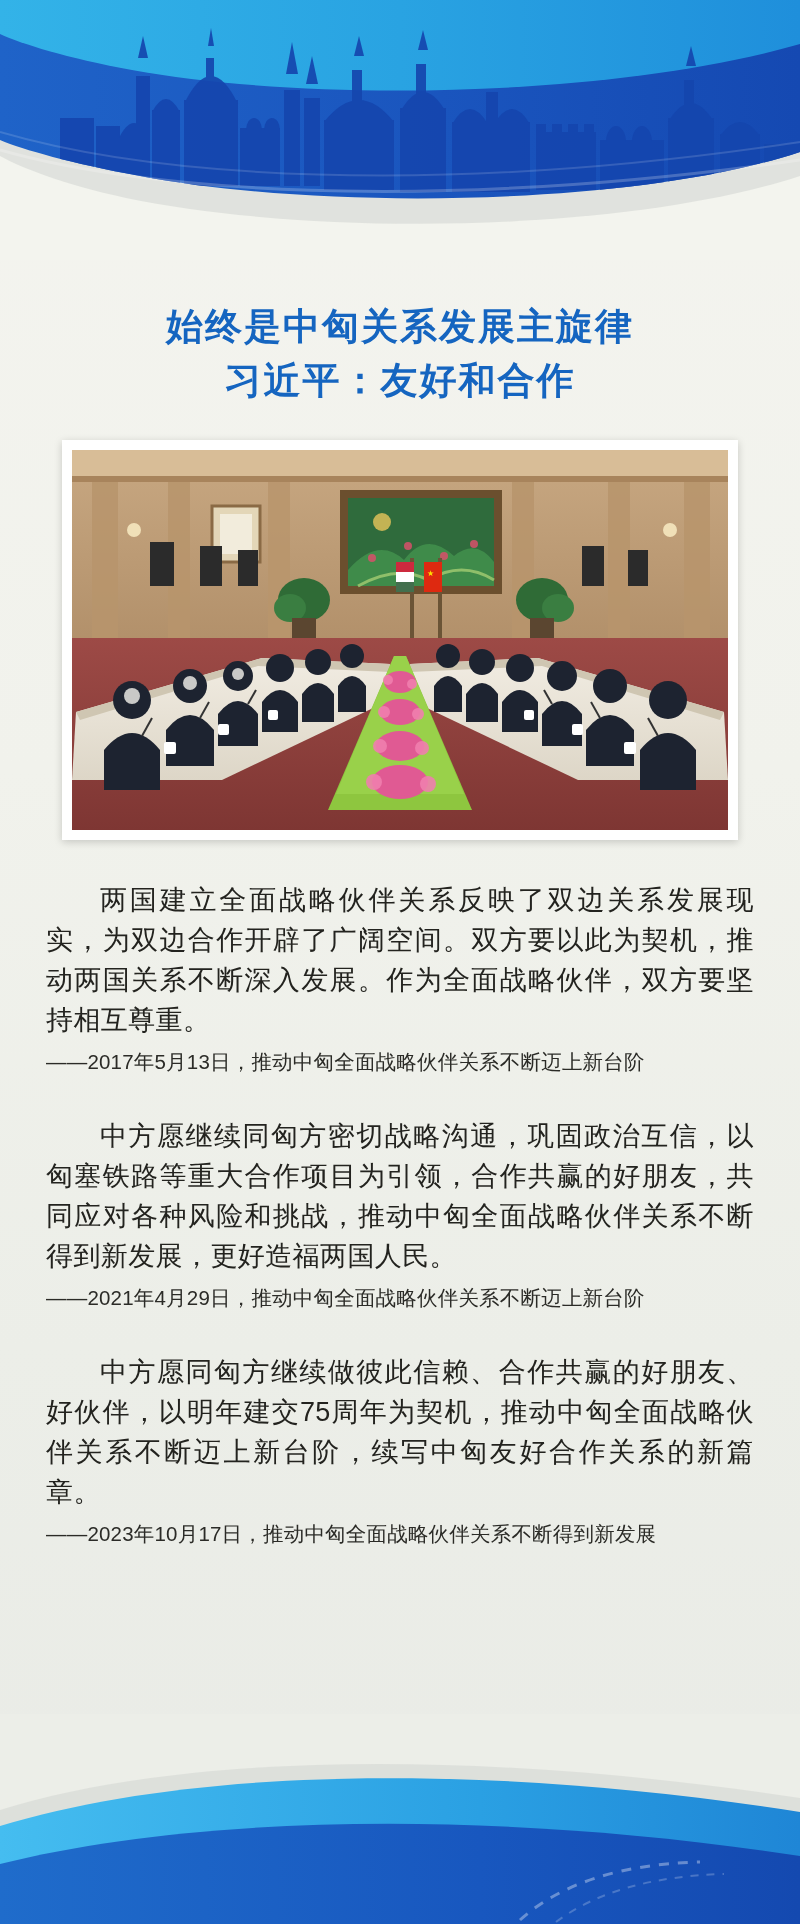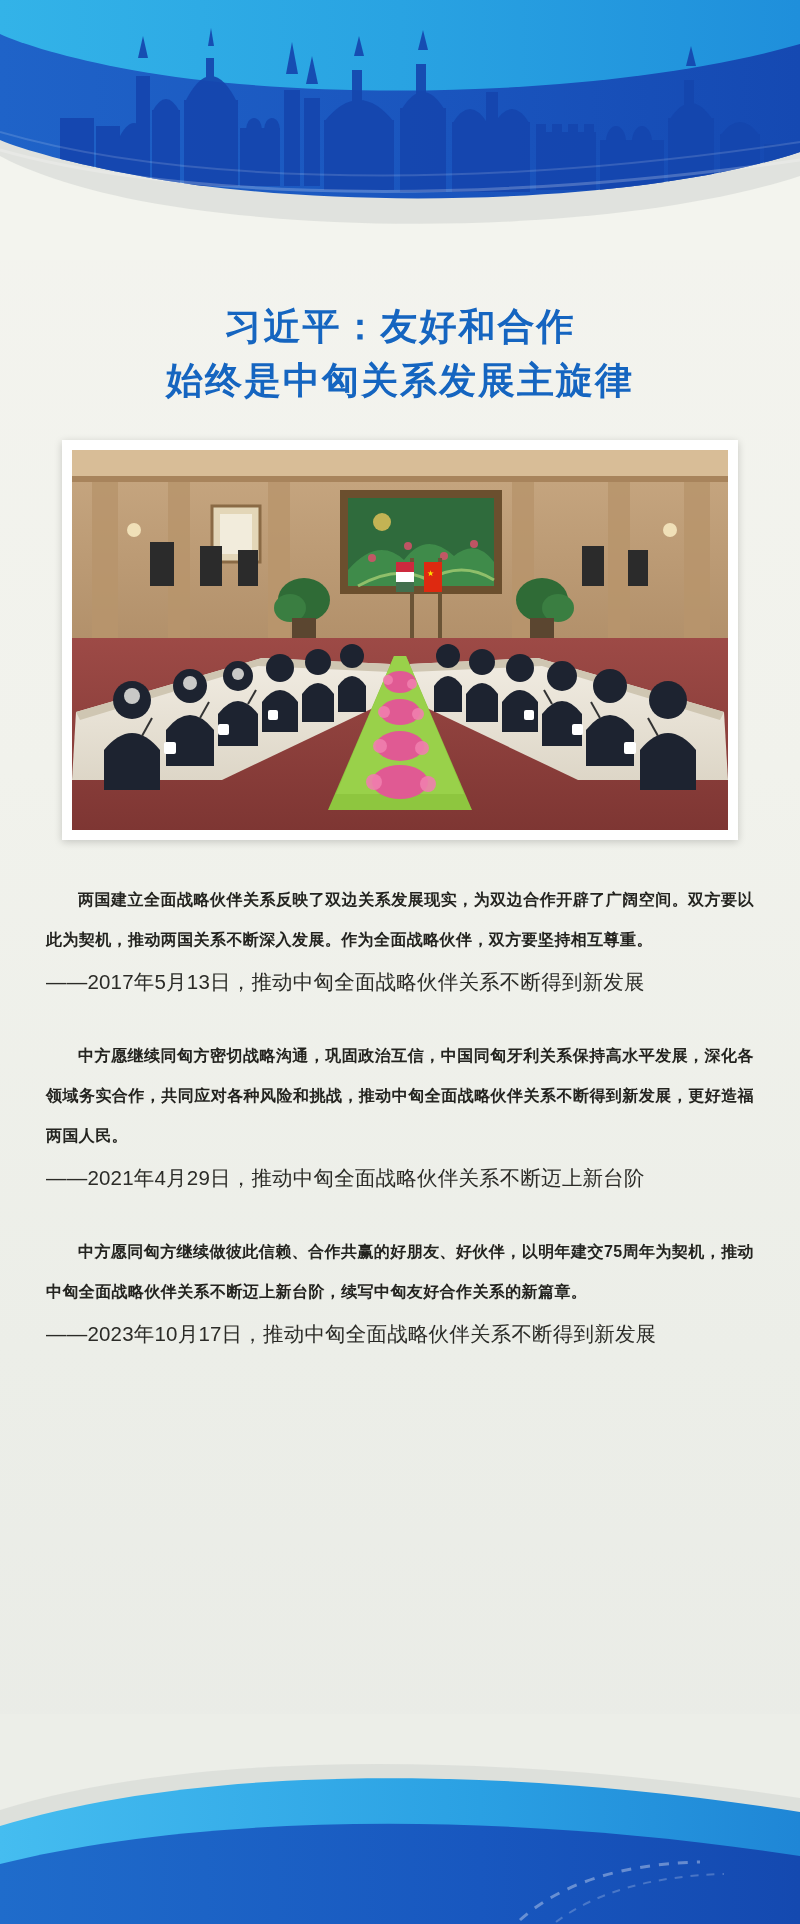--- a/index.html
+++ b/index.html
@@ -74,27 +74,26 @@
   .content {
     position: absolute;
     top: 880px;
     left: 46px;
     width: 708px;
   }
   .para {
     margin-bottom: 6px;
   }
   .para-text {
-    font-size: 16px;
+    font-size: 27px;
     line-height: 40px;
     color: #23231f;
     text-indent: 2em;
     text-align: justify;
     letter-spacing: 0.4px;
-    font-weight: bold;
   }
   .para-source {
     font-size: 20.5px;
     line-height: 36px;
     color: #2b2b27;
     margin-top: 4px;
     letter-spacing: 0.2px;
   }
   .block-gap { height: 30px; }
 
@@ -200,22 +199,22 @@
         <path d="M720,136 q20,-28 40,0 z"></path>
         <rect x="764" y="144" width="36" height="48"></rect>
       </g>
 
       <path d="M0,150 C140,190 420,214 800,160" stroke="#ffffff" stroke-opacity="0.22" stroke-width="3" fill="none"></path>
       <path d="M0,132 C150,176 430,198 800,142" stroke="#ffffff" stroke-opacity="0.14" stroke-width="2" fill="none"></path>
     </svg>
   </div>
 
   <div class="title-block">
+    <div class="title-line">始终是中匈关系发展主旋律</div>
     <div class="title-line">习近平：友好和合作</div>
-    <div class="title-line">始终是中匈关系发展主旋律</div>
   </div>
 
   <div class="photo-frame">
     <div class="photo">
       <svg width="656" height="380" viewBox="0 0 656 380" xmlns="http://www.w3.org/2000/svg">
         <defs>
           <linearGradient id="wallG" x1="0" y1="0" x2="0" y2="1">
             <stop offset="0%" stop-color="#c8a882"></stop>
             <stop offset="100%" stop-color="#b08e68"></stop>
           </linearGradient>
@@ -375,26 +374,26 @@
           <rect x="452" y="260" width="10" height="10" rx="2"></rect>
         </g>
       </svg>
     </div>
   </div>
 
   <div class="content">
 
     <div class="para">
       <div class="para-text">两国建立全面战略伙伴关系反映了双边关系发展现实，为双边合作开辟了广阔空间。双方要以此为契机，推动两国关系不断深入发展。作为全面战略伙伴，双方要坚持相互尊重。</div>
-      <div class="para-source">——2017年5月13日，推动中匈全面战略伙伴关系不断得到新发展</div>
+      <div class="para-source">——2017年5月13日，推动中匈全面战略伙伴关系不断迈上新台阶</div>
     </div>
     <div class="block-gap"></div>
 
     <div class="para">
-      <div class="para-text">中方愿继续同匈方密切战略沟通，巩固政治互信，中国同匈牙利关系保持高水平发展，深化各领域务实合作，共同应对各种风险和挑战，推动中匈全面战略伙伴关系不断得到新发展，更好造福两国人民。</div>
+      <div class="para-text">中方愿继续同匈方密切战略沟通，巩固政治互信，以匈塞铁路等重大合作项目为引领，合作共赢的好朋友，共同应对各种风险和挑战，推动中匈全面战略伙伴关系不断得到新发展，更好造福两国人民。</div>
       <div class="para-source">——2021年4月29日，推动中匈全面战略伙伴关系不断迈上新台阶</div>
     </div>
     <div class="block-gap"></div>
 
     <div class="para">
       <div class="para-text">中方愿同匈方继续做彼此信赖、合作共赢的好朋友、好伙伴，以明年建交75周年为契机，推动中匈全面战略伙伴关系不断迈上新台阶，续写中匈友好合作关系的新篇章。</div>
       <div class="para-source">——2023年10月17日，推动中匈全面战略伙伴关系不断得到新发展</div>
     </div>
     <div class="block-gap"></div>
 

